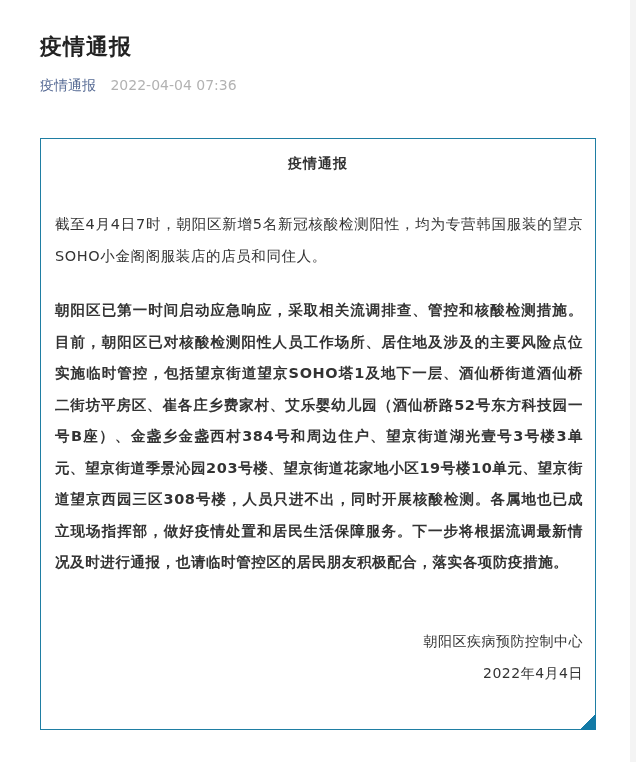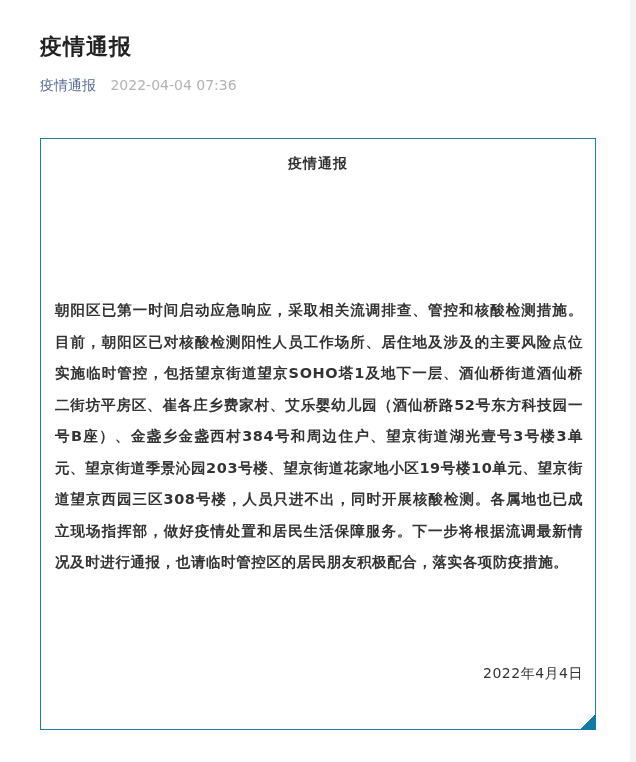--- a/index.html
+++ b/index.html
@@ -35,16 +35,18 @@
 
 <h1 class="article-title">疫情通报</h1>
 
 <div class="meta">
   <span class="author">疫情通报</span>
   <span class="time">2022-04-04 07:36</span>
 </div>
 
 <div class="notice-box">
   <div class="box-title">疫情通报</div>
+  <p class="para para1">截至4月4日7时，朝阳区新增5名新冠核酸检测阳性，均为专营韩国服装的望京SOHO小金阁阁服装店的店员和同住人。</p>
   <p class="para para2">朝阳区已第一时间启动应急响应，采取相关流调排查、管控和核酸检测措施。目前，朝阳区已对核酸检测阳性人员工作场所、居住地及涉及的主要风险点位实施临时管控，包括望京街道望京SOHO塔1及地下一层、酒仙桥街道酒仙桥二街坊平房区、崔各庄乡费家村、艾乐婴幼儿园（酒仙桥路52号东方科技园一号B座）、金盏乡金盏西村384号和周边住户、望京街道湖光壹号3号楼3单元、望京街道季景沁园203号楼、望京街道花家地小区19号楼10单元、望京街道望京西园三区308号楼，人员只进不出，同时开展核酸检测。各属地也已成立现场指挥部，做好疫情处置和居民生活保障服务。下一步将根据流调最新情况及时进行通报，也请临时管控区的居民朋友积极配合，落实各项防疫措施。</p>
+  <div class="sign sign-org">朝阳区疾病预防控制中心</div>
   <div class="sign sign-date">2022年4月4日</div>
   <div class="corner-fold"></div>
 </div>
 
 </body></html>

